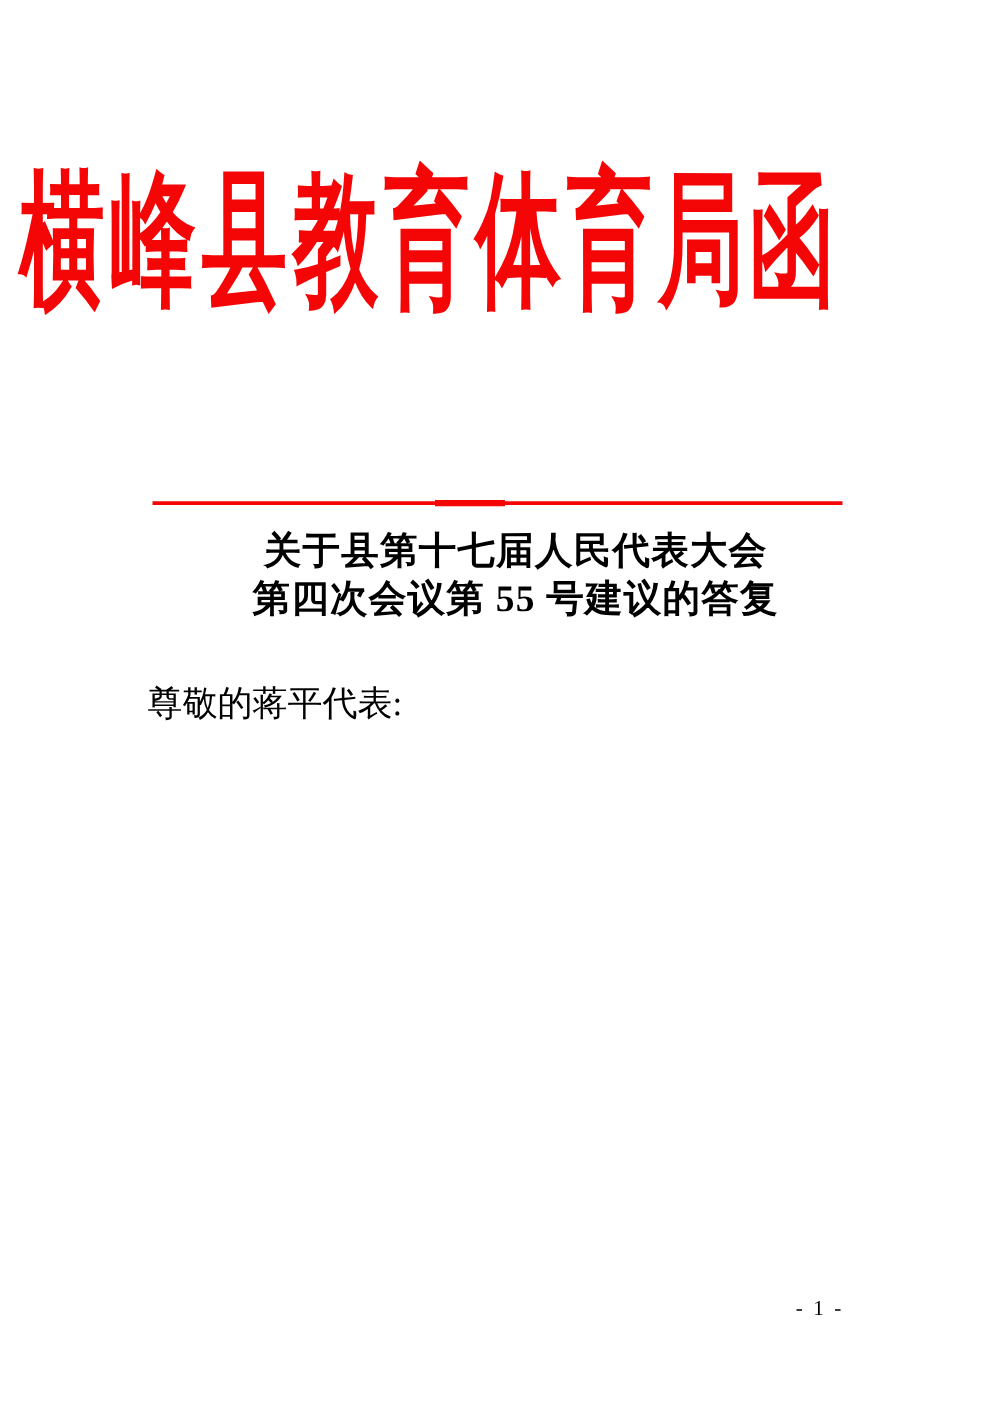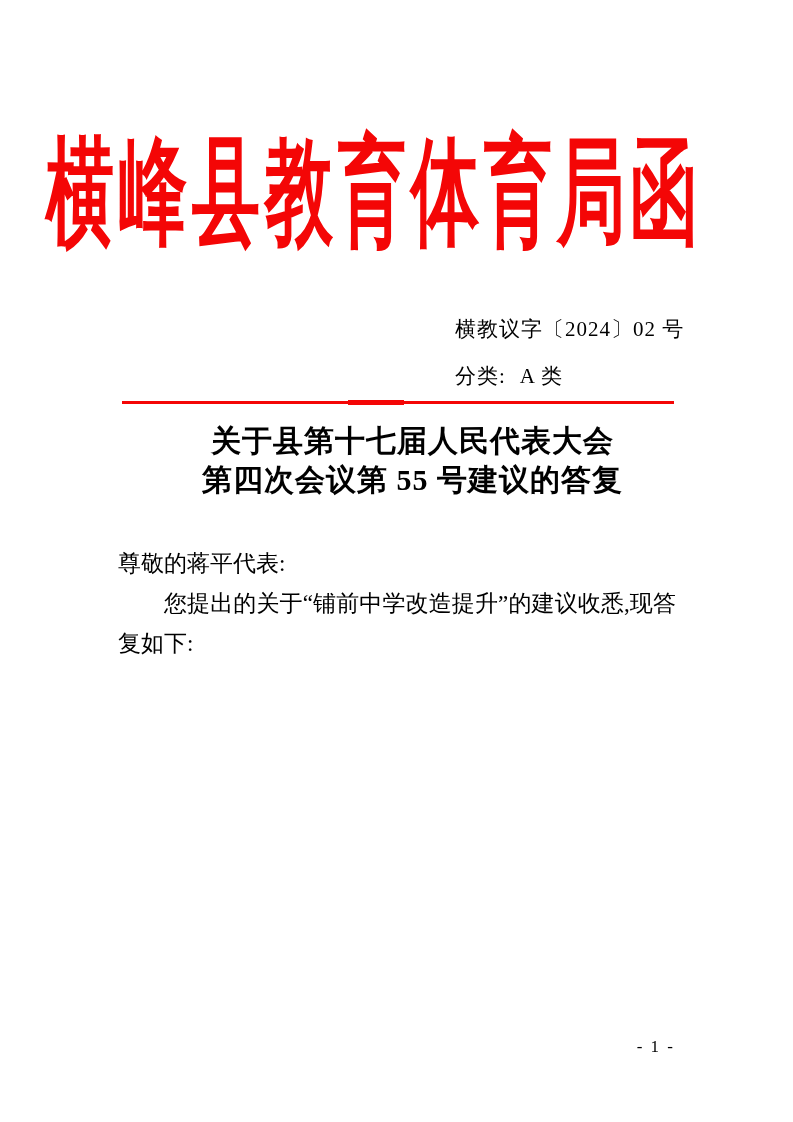--- a/index.html
+++ b/index.html
@@ -10,22 +10,21 @@
     font-family:"Liberation Serif","DejaVu Serif",serif;
     color:#000;
     position:relative;
     overflow:hidden;
   }
   .page{ position:absolute; inset:0; }
 
   
   .agency-title-wrap{
     position:absolute; top:134px; left:0; width:688px;
-    text-align:right;
-    padding-left:15px;
+    text-align:center;
   }
   .agency-title{
     display:inline-block;
     font-size:68px; line-height:68px;
     font-weight:bold;
     color:var(--accent-red,#f40606);
     letter-spacing:5px;
     white-space:nowrap;
     transform:scaleY(1.72);
     transform-origin:center top;
@@ -61,21 +60,21 @@
     font-weight:bold;
     letter-spacing:1px;
     padding-left:16px;
   }
   .subject-line{ display:block; }
 
   
   .body-text{
     position:absolute; left:118px; top:544px;
     width:558px;
-    font-size:23px; line-height:40px;
+    font-size:28px; line-height:40px;
     text-align:justify;
     text-justify:inter-ideograph;
   }
   .body-text p{ margin:0; }
   .body-text p.para{ text-indent:2em; }
 
   
   .footer-page-number{
     position:absolute; top:1036px; right:118px;
     font-size:17px; line-height:22px;
@@ -84,35 +83,28 @@
 </style>
 </head>
 <body>
 
 <div class="page">
 
   <div class="agency-title-wrap">
     <div class="agency-title">横峰县教育体育局函</div>
   </div>
 
-  <div class="doc-meta">
-    <div class="doc-number">横教议字〔2024〕02 号</div>
-    <div class="classification">
-      <span>分类:</span><span class="class-value">A 类</span>
-    </div>
-  </div>
 
   <div class="red-line"></div>
   <div class="red-line-thick"></div>
 
   <h1 class="subject">
     <span class="subject-line">关于县第十七届人民代表大会</span>
     <span class="subject-line">第四次会议第 55 号建议的答复</span>
   </h1>
 
   <div class="body-text">
     <p class="salutation">尊敬的蒋平代表:</p>
-    <p class="para">您提出的关于“铺前中学改造提升”的建议收悉,现答复如下:</p>
   </div>
 
   <div class="footer-page-number">- 1 -</div>
 
 </div>
 
 </body></html>

